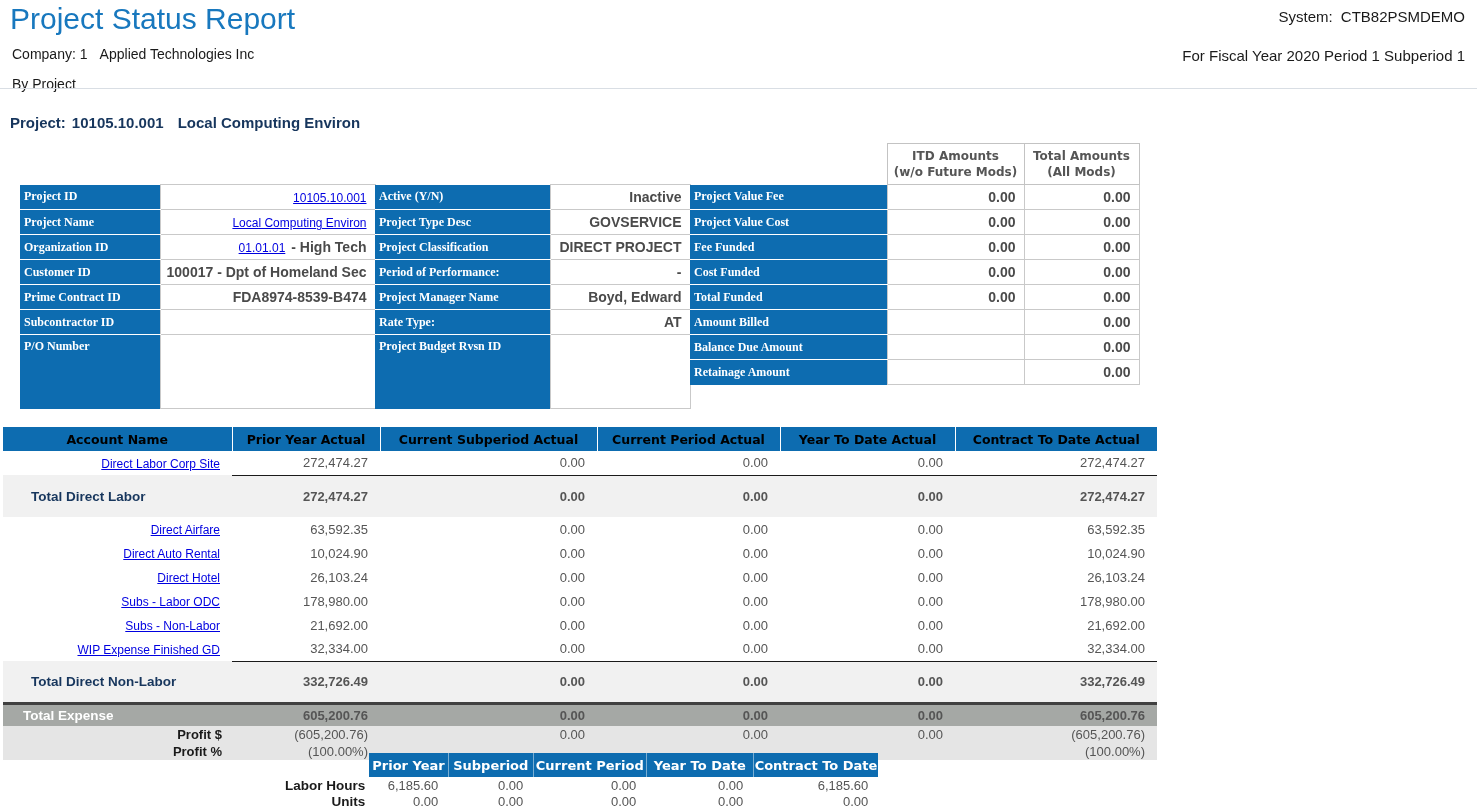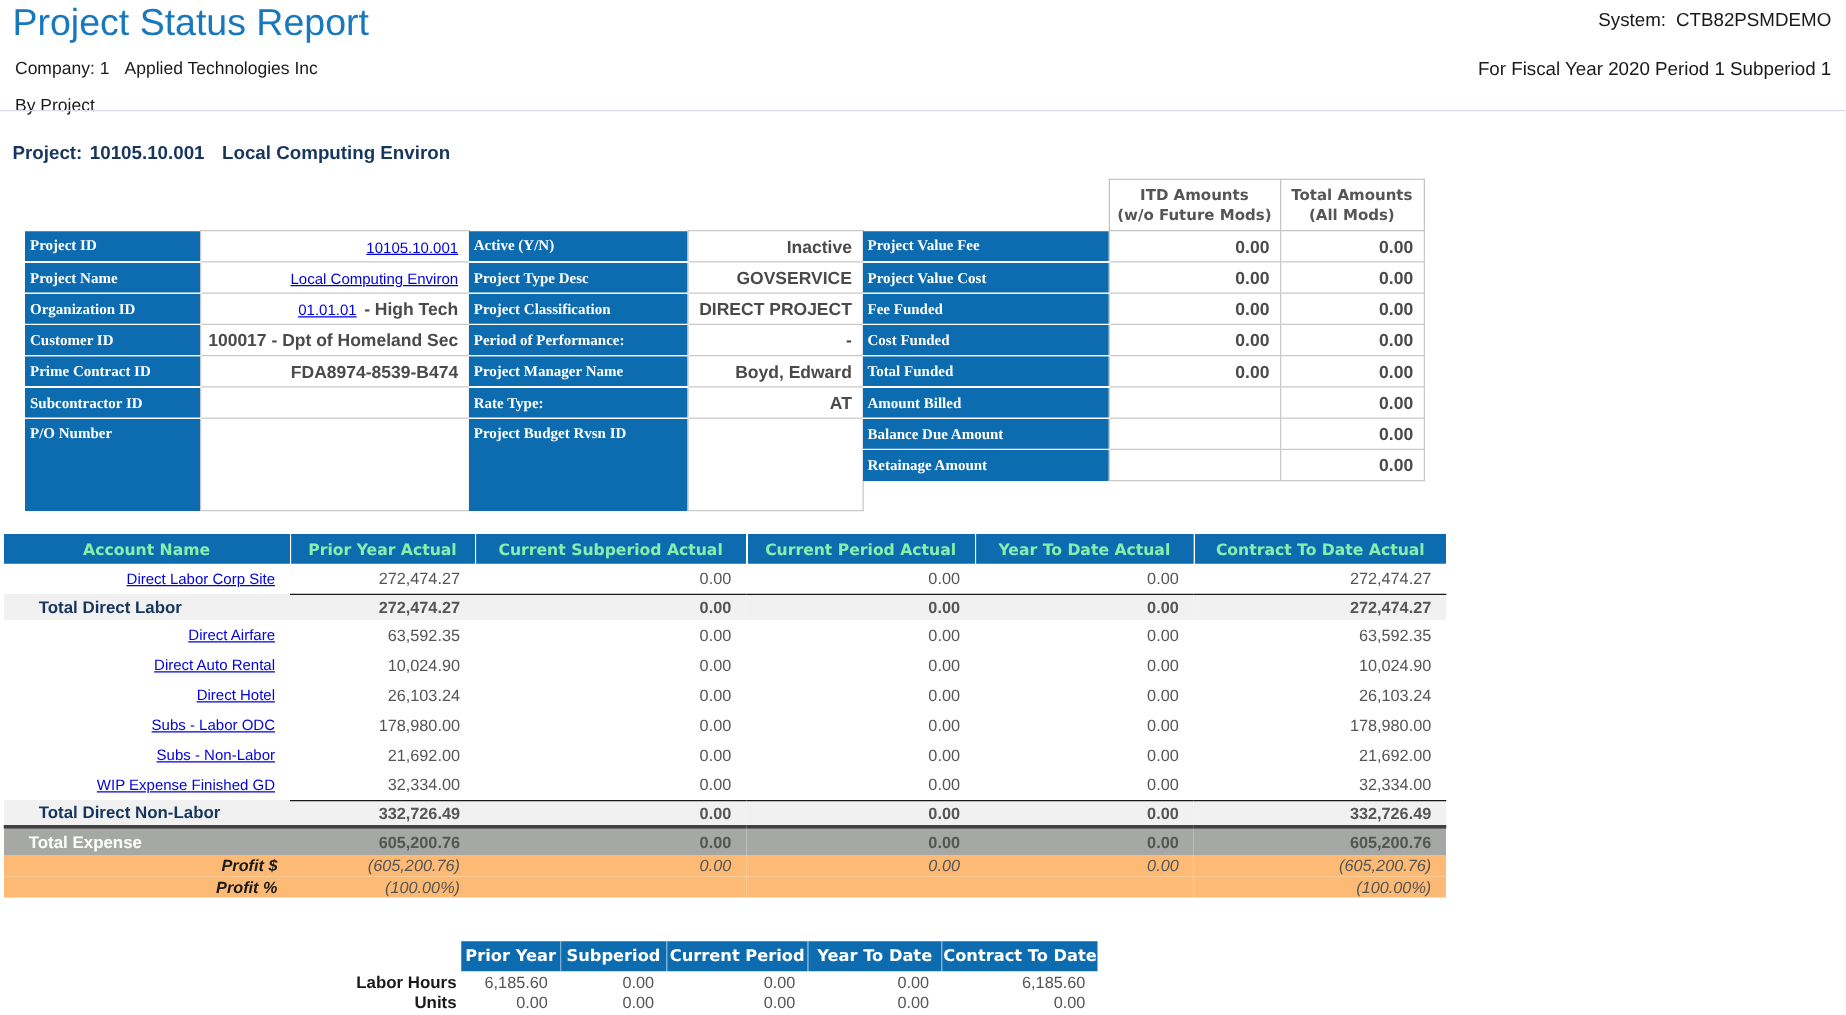--- a/index.html
+++ b/index.html
@@ -48,37 +48,37 @@
   .amt-corner{background:transparent;border:none;}
   .amt-head{background:#fff;border:1px solid #c3c3c3;text-align:center;vertical-align:middle;
             font-family:"DejaVu Sans",sans-serif;font-size:12px;font-weight:bold;color:#555;
             line-height:1.35;}
   .amt-head-row{height:41px;}
   .amt-cell{background:#fff;border:1px solid #c9c9c9;text-align:right;padding-right:8px;
             font-size:14px;font-weight:bold;color:var(--val-gray);}
 
   
   #main-table{position:absolute;left:3px;top:427px;width:1154px;}
-  #main-table th{background:var(--header-blue);color:#86efac;font-family:"DejaVu Sans",sans-serif;
+  #main-table th{background:var(--header-blue);color:#000000;font-family:"DejaVu Sans",sans-serif;
                  font-size:12.5px;font-weight:bold;text-align:center;height:24px;
                  border-right:1px solid rgba(255,255,255,.45);white-space:nowrap;overflow:hidden;}
   #main-table th:last-child{border-right:none;}
   #main-table td{white-space:nowrap;overflow:hidden;vertical-align:middle;}
   #main-table .num{text-align:right;padding-right:12px;font-size:13px;color:var(--num-gray);}
   tr.detail{height:24px;background:#fff;}
   tr.detail .acct{text-align:right;padding-right:12px;}
   a.acct-link{color:var(--link-blue);font-size:12px;text-decoration:underline;}
-  tr.total{height:21px;background:var(--total-bg);margin-left:12px;}
+  tr.total{height:42px;background:var(--total-bg);margin-left:12px;}
   tr.total .acct{font-weight:bold;color:var(--navy);font-size:13.5px;padding-left:28px;text-align:left;}
   tr.total .num{font-weight:bold;color:var(--navy);border-top:1px solid #1a1a1a;}
   tr.expense{height:23px;background:var(--expense-gray);}
   tr.expense td{border-top:3px solid #404040;}
   tr.expense .acct{font-weight:bold;color:#fff;font-size:13.5px;padding-left:20px;text-align:left;margin-left:14px;}
   tr.expense .num{font-weight:bold;color:#fff;}
-  tr.profit{height:17px;background:#fdba74;font-style:italic;}
+  tr.profit{height:17px;background:#e5e5e5;}
   tr.profit .acct{text-align:right;padding-right:10px;font-weight:bold;color:#1a1a1a;font-size:13px;}
   tr.profit .num{font-size:13px;}
   tr.profit td{vertical-align:top;}
 
   
   #hours-table{position:absolute;left:285px;top:753px;}
   #hours-table th{background:var(--header-blue);color:#fff;font-family:"DejaVu Sans",sans-serif;
                   font-size:13px;font-weight:bold;text-align:center;height:24px;
                   border-right:1px solid rgba(255,255,255,.45);white-space:nowrap;}
   #hours-table th:last-child{border-right:none;}

